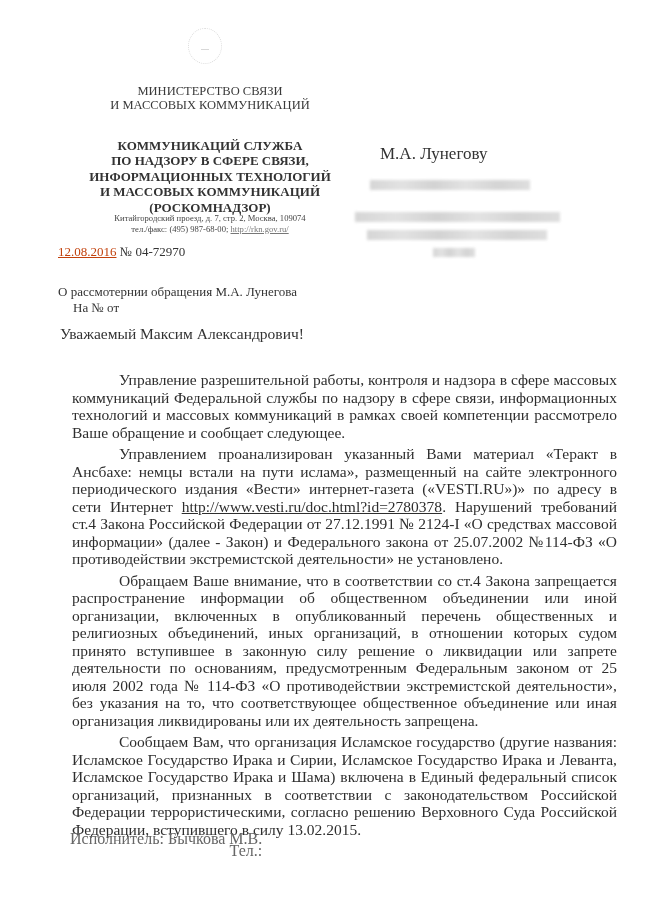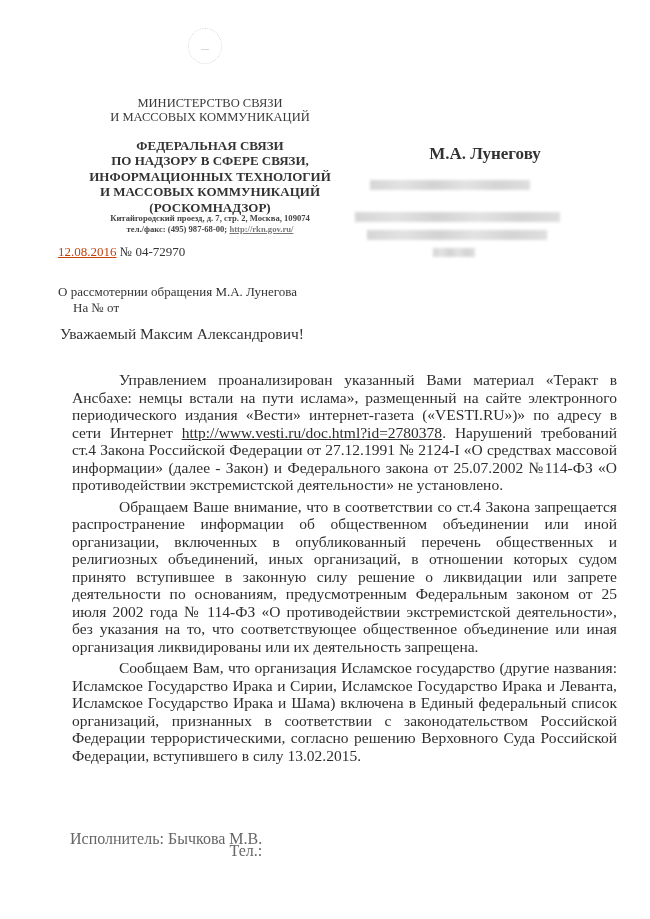--- a/index.html
+++ b/index.html
@@ -3,50 +3,50 @@
   <meta charset="utf-8">
   <style>
     html, body { margin:0; padding:0; background:#ffffff; }
     body { width:650px; height:919px; position:relative; overflow:hidden;
       font-family:"Liberation Serif","DejaVu Serif",serif; color:#2b2b2b; }
     .abs { position:absolute; }
     .emblem { left:188px; top:28px; width:32px; height:34px; border-radius:50%;
       border:1px dotted #d4d4d4; opacity:0.8; }
     .emblem:after { content:""; position:absolute; left:12px; top:20px; width:8px; height:1px; background:#cfcfcf; }
     .hdr { left:60px; width:300px; text-align:center; }
-    .ministry { top:96px; font-size:12.5px; line-height:14px; color:#3a3a3a; }
+    .ministry { top:84px; font-size:12.5px; line-height:14px; color:#3a3a3a; }
     .ministry div { white-space:nowrap; }
     .service { top:138px; font-size:13px; line-height:15.4px; font-weight:bold; color:#333; }
     .service div { white-space:nowrap; }
-    .addr { top:213px; font-size:8.6px; line-height:10.5px; color:#444;font-weight:bold; }
+    .addr { top:213px; font-size:8.6px; line-height:10.5px; color:#444; }
     .addr div { white-space:nowrap; }
     .url-small { text-decoration:underline; color:#777; }
     .regline { left:58px; font-size:13px; color:#333; white-space:nowrap; }
     .uline { text-decoration:underline; color:#c2410c; }
-    .recipient { left:380px; top:144px; width:210px; text-align:center; font-size:17px; color:#333;font-weight:bold; }
+    .recipient { left:380px; top:144px; width:210px; font-size:17px; color:#333; }
     .blur { background:linear-gradient(90deg,#c8c8c8,#d9d9d9 20%,#c4c4c4 40%,#dadada 60%,#c6c6c6 80%,#d4d4d4);
       filter:blur(1.5px); opacity:0.75; }
     .salutation { left:60px; width:570px; top:325px; text-align:left; font-size:15.5px; color:#333; }
     .body-text { left:72px; width:545px; font-size:15.5px; line-height:17.5px; text-align:justify; color:#2e2e2e; }
     .body-text p { margin:0 0 4px 0; text-indent:47px; }
     .link { text-decoration:underline; }
     .footer { left:70px; top:833px; font-size:16px; line-height:12px; color:#666;text-align:right; }
   </style>
 </head>
 <body>
 
 <div class="abs emblem"></div>
 
 <div class="abs hdr ministry">
   <div>МИНИСТЕРСТВО СВЯЗИ</div>
   <div>И МАССОВЫХ КОММУНИКАЦИЙ</div>
 </div>
 
 <div class="abs hdr service">
-  <div>ФЕДЕРАЛЬНАЯ СВЯЗИ</div>
+  <div>КОММУНИКАЦИЙ СЛУЖБА</div>
   <div>ПО НАДЗОРУ В СФЕРЕ СВЯЗИ,</div>
   <div>ИНФОРМАЦИОННЫХ ТЕХНОЛОГИЙ</div>
   <div>И МАССОВЫХ КОММУНИКАЦИЙ</div>
   <div>(РОСКОМНАДЗОР)</div>
 </div>
 
 <div class="abs hdr addr">
   <div>Китайгородский проезд, д. 7, стр. 2, Москва, 109074</div>
   <div><span>тел./факс: (495) 987-68-00; </span><span class="url-small">http://rkn.gov.ru/</span></div>
 </div>
@@ -57,20 +57,21 @@
 
 <div class="abs recipient">М.А. Лунегову</div>
 <div class="abs blur" style="left:370px;top:180px;width:160px;height:10px;"></div>
 <div class="abs blur" style="left:355px;top:212px;width:205px;height:10px;"></div>
 <div class="abs blur" style="left:367px;top:230px;width:180px;height:10px;"></div>
 <div class="abs blur" style="left:433px;top:248px;width:42px;height:9px;"></div>
 
 <div class="abs salutation">Уважаемый Максим Александрович!</div>
 
 <div class="abs body-text" style="top:371px;">
+  <p>Управление разрешительной работы, контроля и надзора в сфере массовых коммуникаций Федеральной службы по надзору в сфере связи, информационных технологий и массовых коммуникаций в рамках своей компетенции рассмотрело Ваше обращение и сообщает следующее.</p>
   <p><span>Управлением проанализирован указанный Вами материал  «Теракт в Ансбахе: немцы встали на пути ислама», размещенный на сайте электронного периодического издания «Вести» интернет-газета («VESTI.RU»)» по адресу в сети Интернет </span><span class="link">http://www.vesti.ru/doc.html?id=2780378</span><span>.  Нарушений требований ст.4 Закона Российской Федерации от 27.12.1991 № 2124-I «О средствах массовой информации» (далее - Закон) и Федерального закона от 25.07.2002 №114-ФЗ «О противодействии экстремистской деятельности» не установлено.</span></p>
   <p>Обращаем Ваше внимание, что в соответствии со ст.4 Закона запрещается распространение информации об общественном объединении или иной организации, включенных в опубликованный перечень общественных и религиозных объединений, иных организаций, в отношении  которых судом принято вступившее в законную силу решение о ликвидации или запрете деятельности по основаниям, предусмотренным Федеральным законом от 25 июля 2002 года № 114-ФЗ «О противодействии экстремистской деятельности», без указания на то, что соответствующее общественное объединение или иная организация ликвидированы или их деятельность запрещена.</p>
   <p>Сообщаем Вам, что организация Исламское государство (другие названия: Исламское Государство Ирака и Сирии, Исламское Государство Ирака и Леванта, Исламское Государство Ирака и Шама) включена в Единый федеральный список организаций, признанных в соответствии с законодательством Российской Федерации террористическими, согласно решению Верховного Суда Российской Федерации, вступившего в силу 13.02.2015.</p>
 </div>
 
 <div class="abs footer">
   <div>Исполнитель: Бычкова М.В.</div>
   <div>Тел.:</div>
 </div>
 

